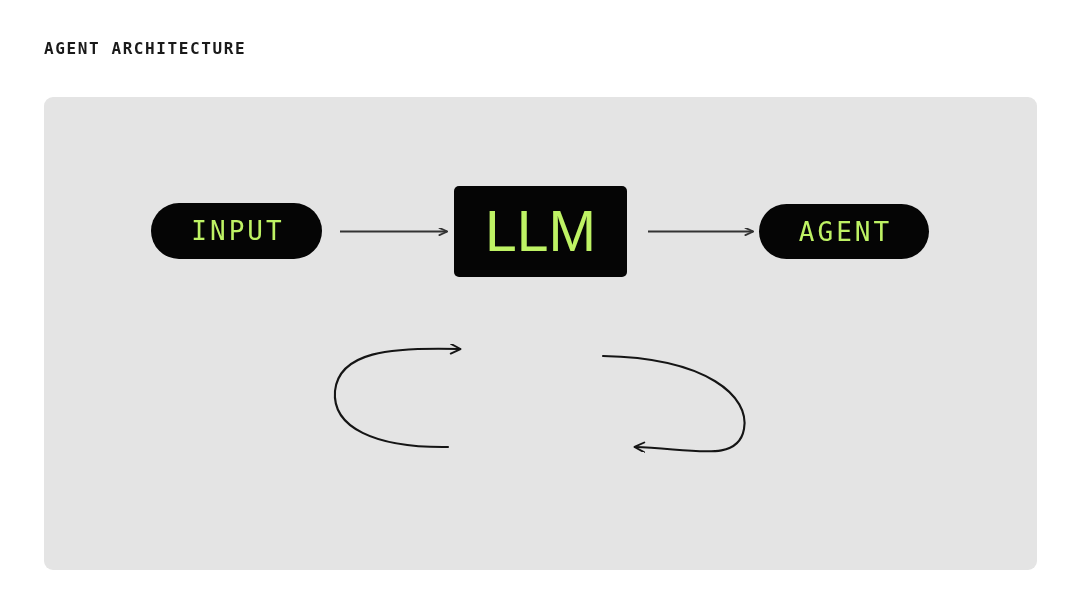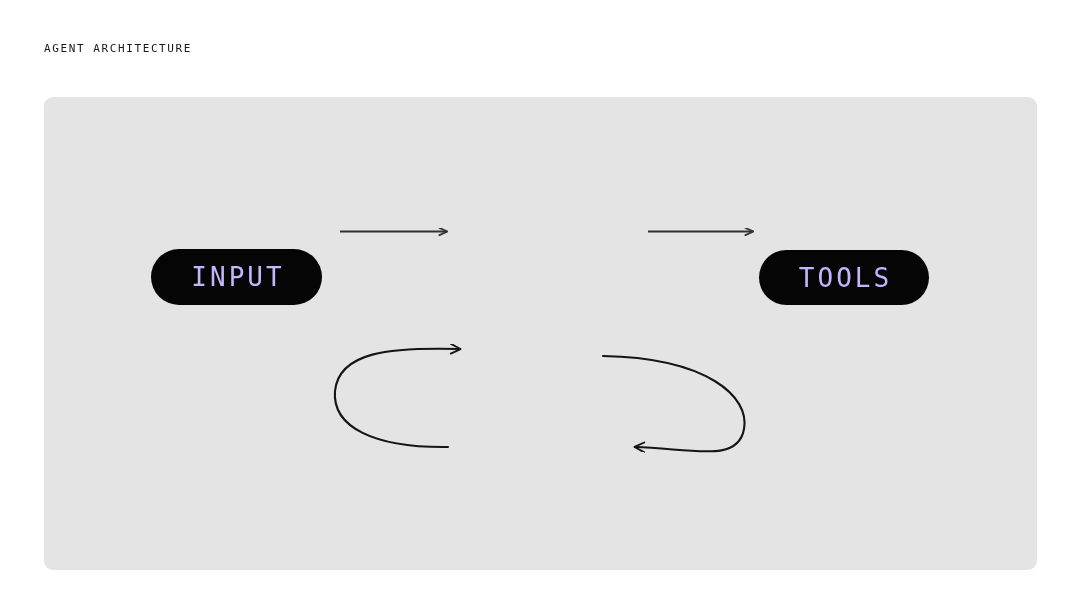--- a/index.html
+++ b/index.html
@@ -20,25 +20,26 @@
     position: absolute;
     inset: 0;
   }
 
   
   .eyebrow {
     position: absolute;
     left: 44px;
     top: 40px;
     font-family: "DejaVu Sans Mono", "Liberation Mono", monospace;
-    font-size: 11px;
+    font-size: 16px;
     letter-spacing: 1.6px;
     color: #1a1a1a;
     white-space: nowrap;
     line-height: 18px;
+    font-weight: bold;
   }
 
   
   .panel {
     position: absolute;
     left: 44px;
     top: 97px;
     width: 993px;
     height: 473px;
     background: #e4e4e4;
@@ -59,22 +60,21 @@
     overflow: visible;
   }
 
   
   .node {
     position: absolute;
     display: flex;
     align-items: center;
     justify-content: center;
     box-sizing: border-box;
-    color: #c4b5fd;
-    margin-top: 46px;
+    color: #bef264;
   }
 
   .node-pill {
     border-radius: 999px;
     background: #050505;
     font-family: "DejaVu Sans Mono", "Liberation Mono", monospace;
     font-size: 26px;
     letter-spacing: 3px;
     text-indent: 3px;
   }
@@ -146,21 +146,24 @@
 
         <path d="M 559 259 C 664 261 706 300 700 332 C 694 366 650 352 591 350" fill="none" stroke="#151515" stroke-width="2.1" stroke-linecap="round" marker-end="url(#ah-curve)"></path>
 
         <path d="M 404 350 C 330 351 288 330 291 294 C 295 255 345 250 416 252" fill="none" stroke="#151515" stroke-width="2.1" stroke-linecap="round" marker-end="url(#ah-curve)"></path>
       </svg>
 
       <div class="node node-pill node-input">
         <span>INPUT</span>
       </div>
 
+      <div class="node node-llm">
+        <span>LLM</span>
+      </div>
 
       <div class="node node-pill node-output">
-        <span>TOOLS</span>
+        <span>AGENT</span>
       </div>
 
 
     </div>
   </div>
 </div>
 
 </body></html>

